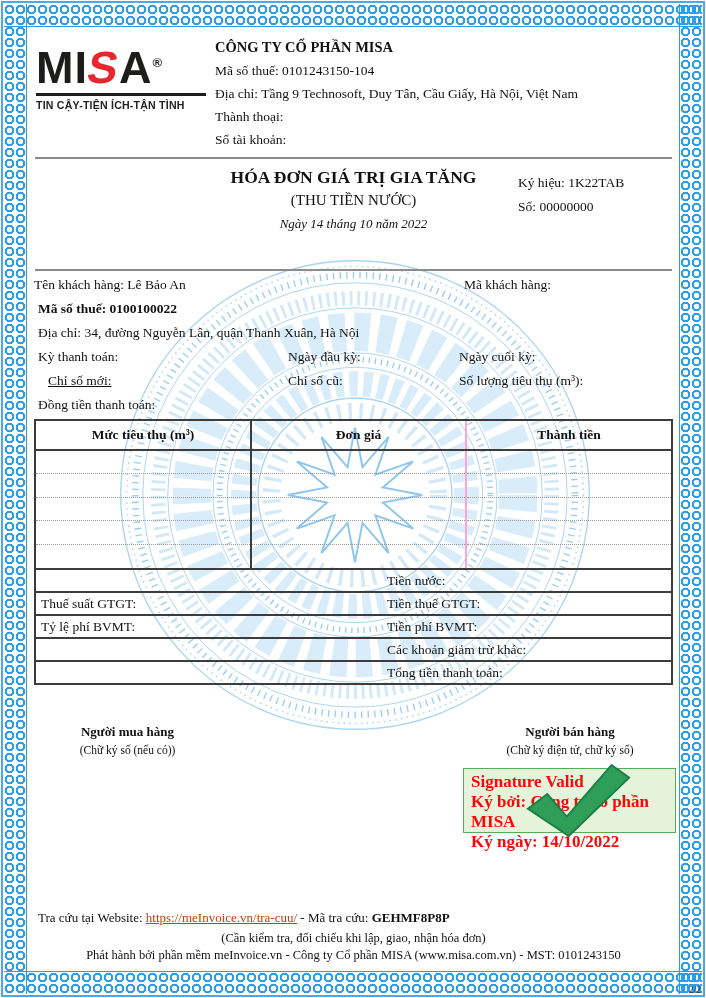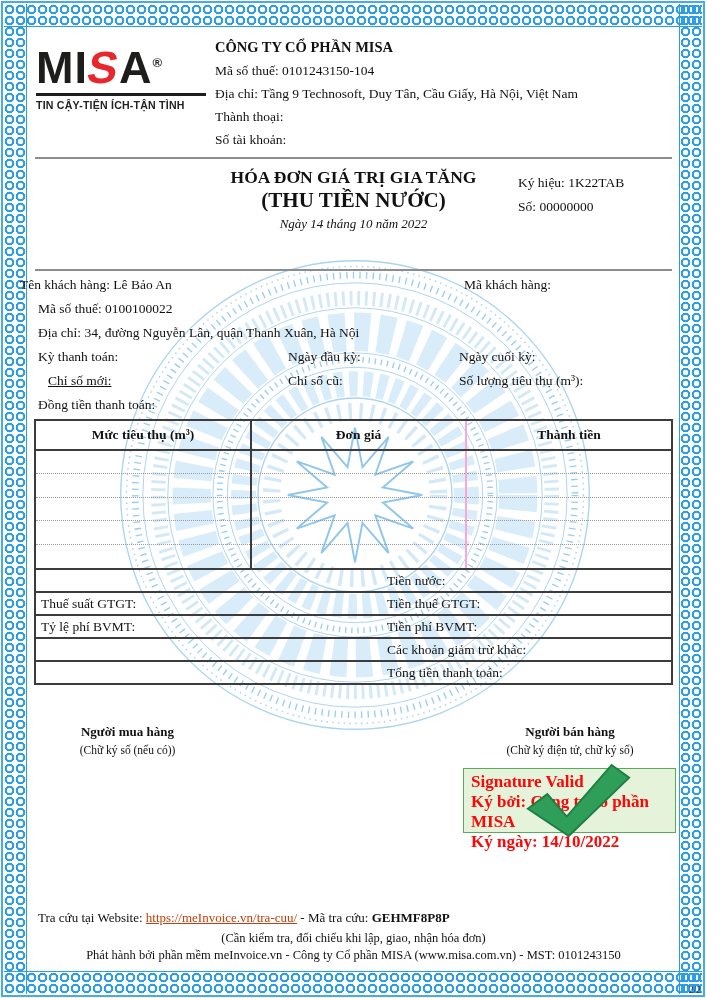--- a/index.html
+++ b/index.html
@@ -21,21 +21,21 @@
   .logo-s{color:#e8262d;display:inline-block;transform:skewX(-10deg);}
   .logo-reg{font-size:13px;vertical-align:super;color:#1d1d1b;font-weight:700;}
   .logo-tagline{margin-top:2px;border-top:3px solid #1d1d1b;padding-top:3px;
     font-size:10.6px;font-weight:700;letter-spacing:.2px;color:#222;white-space:nowrap;}
   .company{left:215px;top:36px;font-size:13.5px;line-height:23px;}
   .company-name{font-weight:bold;font-size:14.5px;}
   .rule{left:35px;width:637px;height:0;border-top:2px solid #8d8d8d;}
   
   .title-wrap{left:35px;top:166px;width:637px;text-align:center;}
   .title-main{font-size:17.5px;font-weight:bold;line-height:23px;}
-  .title-sub{font-size:21px;font-weight:bold;line-height:23px;}
+  .title-sub{font-size:15px;font-weight:normal;line-height:23px;}
   .title-date{font-size:13px;font-style:italic;line-height:24px;}
   .serial{left:518px;top:171px;font-size:13.5px;line-height:24px;text-align:left;}
   
   .cline{font-size:13.5px;height:20px;white-space:nowrap;}
   .cline span{position:absolute;white-space:nowrap;}
   
   .inv-table{left:34px;top:419px;width:639px;border:2px solid #3c3c3c;box-sizing:border-box;background:transparent;}
   .thead{display:flex;height:28px;border-bottom:2px solid #3c3c3c;font-weight:bold;font-size:13.5px;}
   .thead .cell{display:flex;align-items:center;justify-content:center;box-sizing:border-box;}
   .c1{width:216px;border-right:2px solid #3c3c3c;}
@@ -110,25 +110,25 @@
     <div class="title-sub">(THU TIỀN NƯỚC)</div>
     <div class="title-date">Ngày 14 tháng 10 năm 2022</div>
   </div>
   <div class="abs serial">
     <div>Ký hiệu: 1K22TAB</div>
     <div>Số: 00000000</div>
   </div>
   <div class="abs rule" style="top:269px;"></div>
 
   <div class="abs cline" style="left:0;top:277px;width:706px;">
-    <span style="left:20px;">Tên khách hàng: Lê Bảo An</span>
+    <span style="left:34px;">Tên khách hàng: Lê Bảo An</span>
     <span style="left:464px;">Mã khách hàng:</span>
   </div>
   <div class="abs cline" style="left:0;top:301px;width:706px;">
-    <span style="left:38px;">Mã số thuế: 0100100022</span>
+    <span style="left:38px;font-weight:bold;">Mã số thuế: 0100100022</span>
   </div>
   <div class="abs cline" style="left:0;top:325px;width:706px;">
     <span style="left:38px;">Địa chỉ: 34, đường Nguyễn Lân, quận Thanh Xuân, Hà Nội</span>
   </div>
   <div class="abs cline" style="left:0;top:349px;width:706px;">
     <span style="left:38px;">Kỳ thanh toán:</span>
     <span style="left:288px;">Ngày đầu kỳ:</span>
     <span style="left:459px;">Ngày cuối kỳ:</span>
   </div>
   <div class="abs cline" style="left:0;top:373px;width:706px;">

